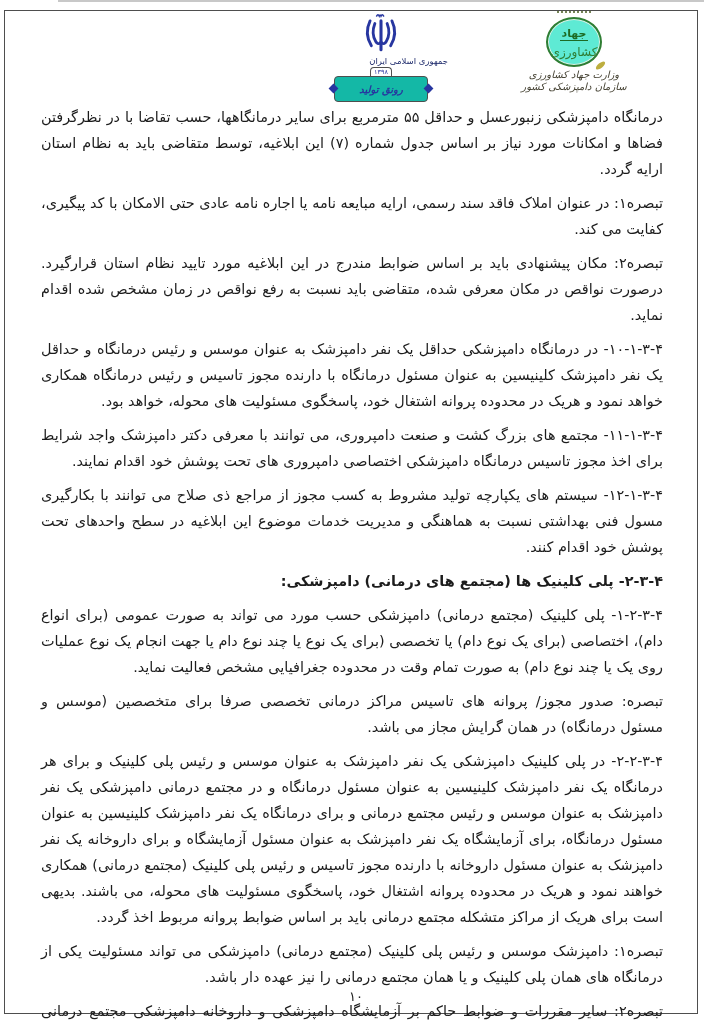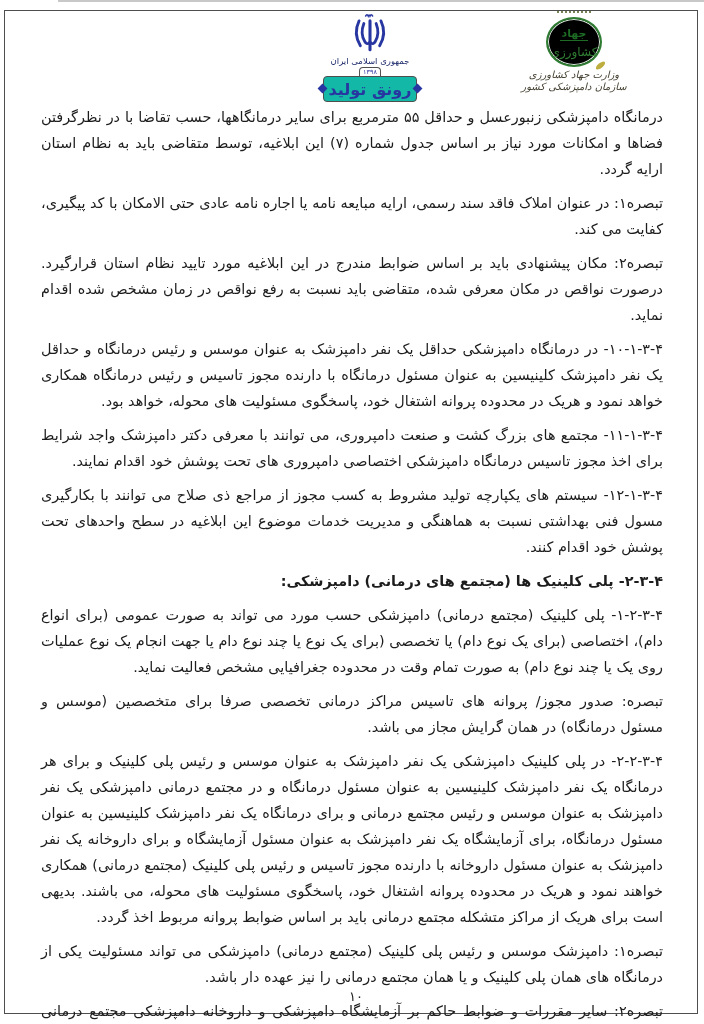--- a/index.html
+++ b/index.html
@@ -7,45 +7,45 @@
     position:relative;width:704px;height:1024px;background:#ffffff;
     font-family:"DejaVu Sans",sans-serif;overflow:hidden;margin:0 auto;
   }
   .scan-edge{position:absolute;top:0;left:58px;right:0;height:2px;background:#9a9a9a;opacity:.55;}
   .page-border{
     position:absolute;left:4px;top:10px;width:694px;height:1004px;
     border:1px solid #4e4e4e;box-sizing:border-box;pointer-events:none;
   }
 
   
-  .gov-block{position:absolute;top:13px;left:303px;width:134px;text-align:center;direction:rtl;}
+  .gov-block{position:absolute;top:13px;left:314px;width:134px;direction:rtl;}
   .emblem-svg{display:block;margin:0 auto;}
   .emblem-caption{font-size:8.5px;line-height:10px;color:#1d2a6b;margin-top:1px;white-space:nowrap;}
   .slogan-badge{
     position:relative;margin:10px auto 8px;width:92px;height:24px;
     border:1px solid #4e4e4e;border-radius:4px;
     display:flex;align-items:center;justify-content:center;background:#14b8a6;
   }
   .badge-crest{
     position:absolute;top:-10px;left:50%;transform:translateX(-50%);
     background:#fff;border:1px solid #4e4e4e;border-bottom:none;
     border-radius:4px 4px 0 0;font-size:6.5px;line-height:8px;color:#2736a0;padding:0 3px;
   }
   .badge-diamond{position:absolute;width:7px;height:7px;background:#2736a0;transform:rotate(45deg);top:8px;}
   .badge-diamond.d-left{left:-5px;}
   .badge-diamond.d-right{right:-5px;}
-  .badge-text{font-size:16px;font-weight:bold;color:#2736a0;white-space:nowrap;}
+  .badge-text{font-size:10px;font-weight:bold;color:#2736a0;white-space:nowrap;font-style:italic;}
 
   .ministry-block{position:absolute;top:11px;left:518px;width:112px;text-align:center;direction:rtl;}
   .logo-arc-ornament{width:34px;height:3px;margin:0 auto 1px;border-top:2px dotted #55662f;opacity:.8;}
   .logo-circle{
     position:relative;width:52px;height:46px;margin:0 auto;
     border:2.5px solid #2f7d33;border-radius:50%;
     box-shadow:0 0 0 1px #e2efe2 inset;
-    display:flex;flex-direction:column;align-items:center;justify-content:center;background:#000000;gap:6px;
+    display:flex;flex-direction:column;align-items:center;justify-content:center;background:#5eead4;gap:6px;
   }
   .logo-jahad{font-size:11px;font-weight:bold;color:#1d6b24;line-height:12px;border-bottom:1px solid #1d6b24;padding:0 2px;}
   .logo-kesh{font-size:12px;color:#2f7d33;line-height:8px;margin-top:1px;}
   .logo-leaf{
     position:absolute;right:-6px;bottom:-3px;width:11px;height:5px;background:#b2a01d;
     border-radius:50%;transform:rotate(-38deg);opacity:.85;
   }
   .ministry-name,.org-name{font-size:10px;line-height:10.5px;color:#454233;margin-top:3px;white-space:nowrap;font-style:italic;}
   .org-name{margin-top:1px;}
 

